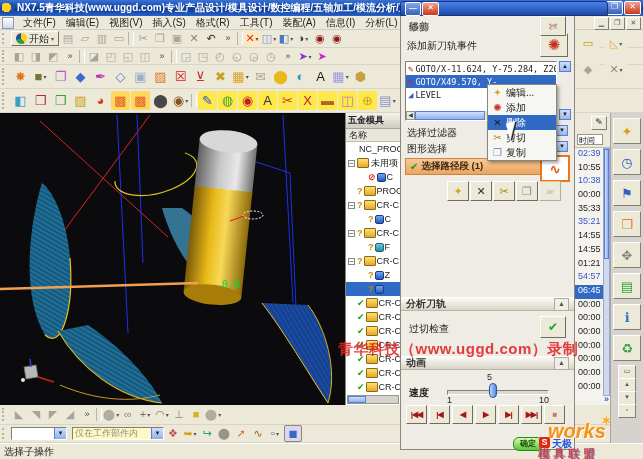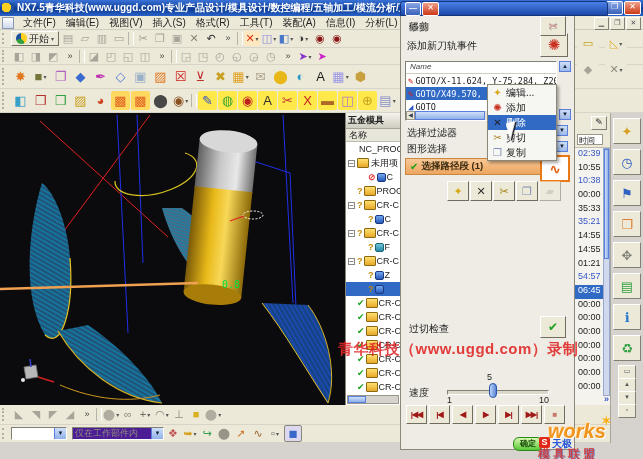--- a/index.html
+++ b/index.html
@@ -75,21 +75,21 @@
     display:flex;align-items:center;justify-content:center;font-size:13px;}
   .rsmall{position:absolute;left:618px;width:16px;height:12px;background:#ece9d8;border:1px solid;border-color:#fff #808074 #808074 #fff;
     font-size:7px;line-height:10px;text-align:center;color:#555;z-index:2;}
   .rightbar{left:577px;top:32px;z-index:2;display:grid;grid-template-columns:24px 24px;gap:4px;}
   .rightbar .tbi{width:22px;height:22px;background:#ece9d8;}
   
   .combo{height:13px;border:1px solid;border-color:#808074 #fff #fff #808074;background:#fff;font-size:9px;display:flex;align-items:center;
     padding-left:2px;box-sizing:border-box;flex:none;}
   .combo .cbtn{margin-left:auto;width:11px;height:100%;background:linear-gradient(#cfe0f8,#8fb0e8);border-left:1px solid #5a7edc;
     font-size:6px;line-height:11px;text-align:center;color:#123;}
-  .combo.dim{background:#4c1d95;color:#908c80;}
+  .combo.dim{background:#fef9c3;color:#908c80;}
   .statusbar{left:0;top:443px;width:643px;height:16px;background:#ece9d8;border-top:1px solid #fff;z-index:1;
     display:flex;align-items:center;padding-left:4px;box-sizing:border-box;font-size:10px;}
   
   .dlgtitle{left:400px;top:1px;width:208px;height:15px;z-index:6;display:flex;align-items:center;padding:0 3px;box-sizing:border-box;
     background:linear-gradient(180deg,#4a80e8,#1c48a8);border:1px solid #16347c;border-radius:3px 3px 0 0;color:#fff;font-weight:bold;font-size:10px;}
   .dlgtitle .t{flex:1;overflow:hidden;white-space:nowrap;}
   .dlgbody{left:400px;top:16px;width:175px;height:434px;z-index:5;background:#eeece4;border:1px solid #8a8878;border-top:none;box-sizing:border-box;}
   .sech{position:absolute;left:0;width:173px;height:14px;background:linear-gradient(#fbfaf6,#d8d4c6);border-top:1px solid #fff;
     border-bottom:1px solid #b8b4a6;font-size:10px;font-weight:bold;color:#333;display:flex;align-items:center;padding:0 5px;box-sizing:border-box;}
   .caret{margin-left:auto;width:13px;height:11px;border:1px solid #b0ac9e;background:#f0eee6;font-size:7px;line-height:9px;text-align:center;color:#555;}
@@ -749,44 +749,46 @@
         <i style="color: rgb(160, 104, 48);">∿</i>
       </span>
       <span class="tbi dd">
         <i style="color: rgb(112, 112, 104);">▫</i>
       </span>
       <span class="tbi press">
         <i style="color: rgb(56, 104, 200);">◼</i>
       </span>
     </div>
 
+  <div class="abs statusbar">
+    <span>选择子操作</span>
+  </div>
 
   <div class="abs dlgtitle">
     <span class="wbtn" style="width:14px;">—</span>
     <span class="wbtn close">✕</span>
   </div>
   <div class="abs dlgbody">
     <span class="dlab" style="left:6px;top:23px;">添加新刀轨事件</span>
     <span class="ibtn btn3d" style="right:6px;top:17px;width:28px;height:24px;font-size:15px;color:#c83020;">✺</span>
 
     <div class="listbox">
-      <div class="lhead">Name</div>
       <div>
 
       <div class="lrow">
             <span class="lg" style="color: rgb(208, 32, 32);">✎</span>
             <span>GOTO/X-11.624, Y-75.284, Z20.000</span>
           </div>
           <div class="lrow sel">
             <span class="lg" style="color: rgb(208, 32, 32);">✎</span>
             <span>GOTO/X49.570, Y-</span>
           </div>
           <div class="lrow">
             <span class="lg" style="color: rgb(48, 88, 200);">◢</span>
-            <span>GOTO</span>
+            <span>LEVEL</span>
           </div>
         </div>
       <div class="lscroll">
         <span class="la">◀</span>
         <span class="lt"></span>
         <span class="la" style="margin-left:auto;">▶</span>
       </div>
     </div>
     <span class="varr" style="right:3px;top:45px;">▲</span>
     <span class="varr" style="right:3px;top:93px;">▼</span>
@@ -842,25 +844,33 @@
           </span>
         </div>
         <div class="oprow dis">
           <span class="oplab">反向</span>
           <span class="opbtn btn3d">
             <i style="font-style: normal; color: rgb(168, 164, 154);">⇄</i>
           </span>
         </div>
       </div>
 
+    <div class="sech" style="top:281px;">
+      <span>分析刀轨</span>
+        <span class="caret">▲</span>
+    </div>
     <span class="dlab" style="left:8px;top:306px;">过切检查</span>
     <span class="ibtn btn3d" style="right:8px;top:300px;width:26px;height:22px;font-size:12px;color:#20a020;">✔</span>
 
+    <div class="sech" style="top:340px;">
+      <span>动画</span>
+        <span class="caret">▲</span>
+    </div>
     <span class="dlab" style="left:86px;top:356px;font-size:9px;">5</span>
-    <span class="dlab" style="left:8px;top:370px;">速度</span>
+    <span class="dlab" style="left:8px;top:370px;font-weight:bold;">速度</span>
     <div class="slider-track"></div>
     <div class="slider-thumb"></div>
     <span class="dlab" style="left:46px;top:379px;font-size:9px;">1</span>
     <span class="dlab" style="left:138px;top:379px;font-size:9px;">10</span>
     <div class="playbar">
 
     <button class="pbtn btn3d">
           <span style="color: rgb(160, 24, 24);">|◀◀</span>
         </button>
         <button class="pbtn btn3d">

